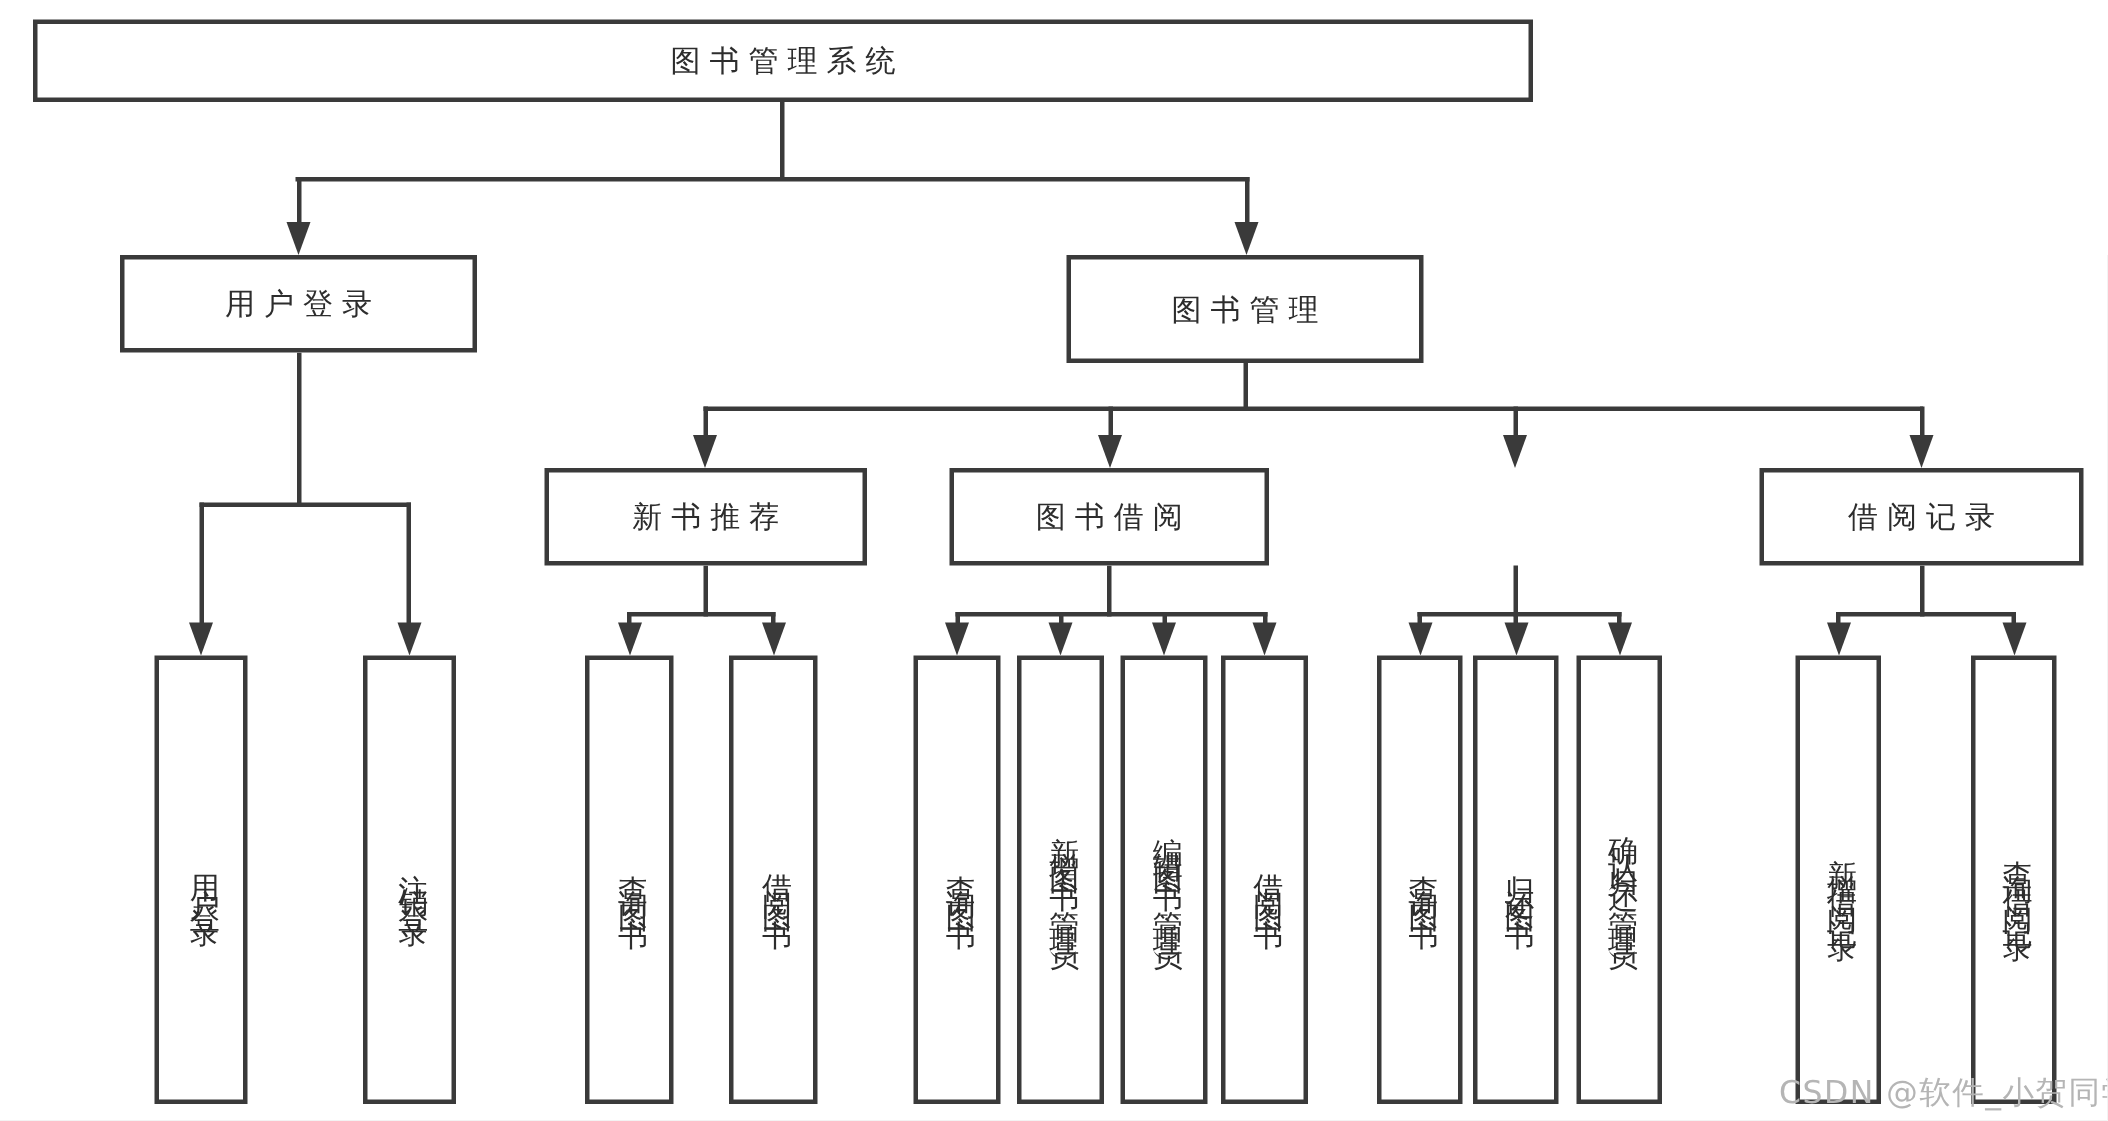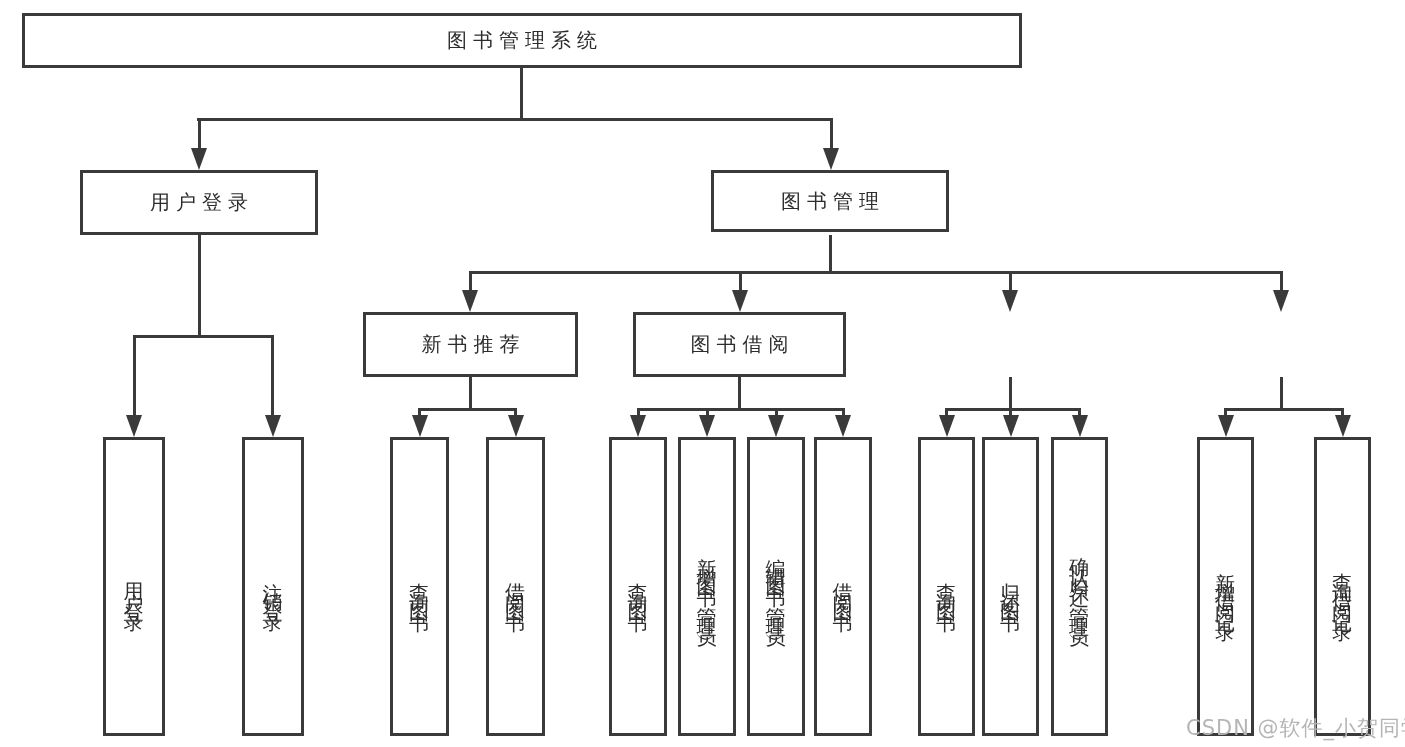--- a/index.html
+++ b/index.html
@@ -18,20 +18,21 @@
     overflow:hidden;
   }
   .box{
     position:absolute;
     border:3px solid var(--line);
     background:#fff;
     display:flex;align-items:center;justify-content:center;
     color:var(--text);
     font-size:20px;
     z-index:1;
+    font-family:Liberation Mono, monospace;
   }
   .box .hlabel{letter-spacing:6px;text-indent:6px;white-space:nowrap;}
   .box .vlabel{
     writing-mode:vertical-rl;
     letter-spacing:10px;
     line-height:1;
     white-space:nowrap;
   }
   .vline{position:absolute;width:3px;background:var(--line);z-index:0;}
   .hline{position:absolute;height:3px;background:var(--line);z-index:0;}
@@ -56,29 +57,32 @@
 
 <div class="canvas">
 
   <div class="box" style="left:22px;top:13px;width:1000px;height:55px;">
     <span class="hlabel">图书管理系统</span>
   </div>
 
   <div class="box" style="left:80px;top:170px;width:238px;height:65px;">
     <span class="hlabel">用户登录</span>
   </div>
-  <div class="box" style="left:711px;top:170px;width:238px;height:62px;">
+  <div class="box" style="left:711px;top:170px;width:238px;height:72px;">
     <span class="hlabel">图书管理</span>
   </div>
 
   <div class="box" style="left:363px;top:312px;width:215px;height:65px;">
     <span class="hlabel">新书推荐</span>
   </div>
   <div class="box" style="left:633px;top:312px;width:213px;height:65px;">
     <span class="hlabel">图书借阅</span>
+  </div>
+  <div class="box" style="left:1173px;top:312px;width:216px;height:65px;">
+    <span class="hlabel">借阅记录</span>
   </div>
 
   <div class="box" style="left:103px;top:437px;width:62px;height:299px;">
     <span class="vlabel">用户登录</span>
   </div>
   <div class="box" style="left:242px;top:437px;width:62px;height:299px;">
     <span class="vlabel">注销登录</span>
   </div>
 
   <div class="box" style="left:390px;top:437px;width:59px;height:299px;">

